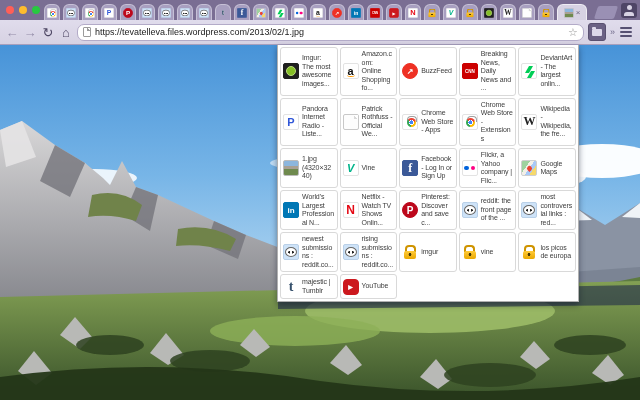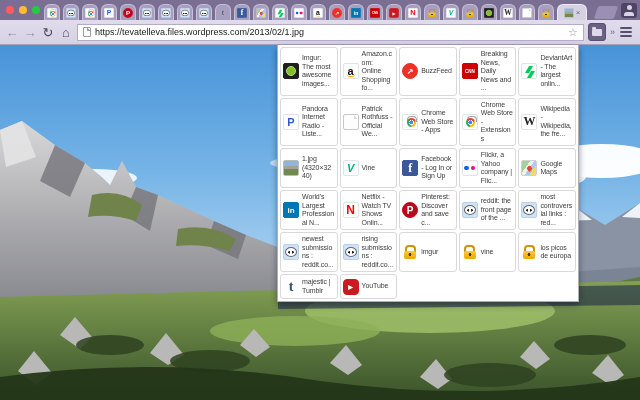--- a/index.html
+++ b/index.html
@@ -28,21 +28,21 @@
     position:relative;flex:0 0 auto}
   .profile .phead{position:absolute;top:2px;left:5.5px;width:5px;height:5px;border-radius:50%;background:#d8d3e4}
   .profile .pbody{position:absolute;bottom:2px;left:3px;width:10px;height:4px;border-radius:3px 3px 0 0;background:#d8d3e4}
 
   
   .toolbar{position:absolute;left:0;top:20px;width:640px;height:25px;z-index:30;
     background:linear-gradient(#e0dcec,var(--toolbar));border-bottom:1px solid #a79fbd;
     display:flex;align-items:center;padding:0 5px;gap:4px}
   .navbtn{font-size:13px;line-height:13px;color:#948da8;width:14px;text-align:center;flex:0 0 auto;cursor:default}
   .navbtn.dark{color:#4e4764}
-  .urlbar{flex:1 1 auto;height:17px;background:var(--urlbar);border:1px solid #b3abc8;border-radius:0;
+  .urlbar{flex:1 1 auto;height:17px;background:var(--urlbar);border:1px solid #b3abc8;border-radius:7px;
     display:flex;align-items:center;padding:0 5px;gap:4px;min-width:0}
   .pageicon{width:8px;height:10px;background:#fff;border:1px solid #9b9b9b;border-radius:1px;position:relative;flex:0 0 auto}
   .pageicon::before{content:"";position:absolute;top:0;right:0;width:3px;height:3px;background:linear-gradient(225deg,#fff 50%,#9b9b9b 50%)}
   .url{font-size:9px;color:#1a1a1a;white-space:nowrap;overflow:hidden;flex:0 1 auto}
   .star{margin-left:auto;font-size:11px;line-height:11px;color:#9a9a9a;flex:0 0 auto}
   .folderbtn{width:18px;height:18px;background:var(--pressed);border:1px solid #595070;border-radius:3px;
     display:flex;align-items:center;justify-content:center;position:relative;flex:0 0 auto}
   .folder{width:10px;height:7px;background:#ddd8ea;border-radius:1px;position:relative}
   .folder::before{content:"";position:absolute;top:-2px;left:0;width:4px;height:2px;background:#ddd8ea;border-radius:1px 1px 0 0}
   .chev{font-size:9px;color:#6e6888;flex:0 0 auto}

